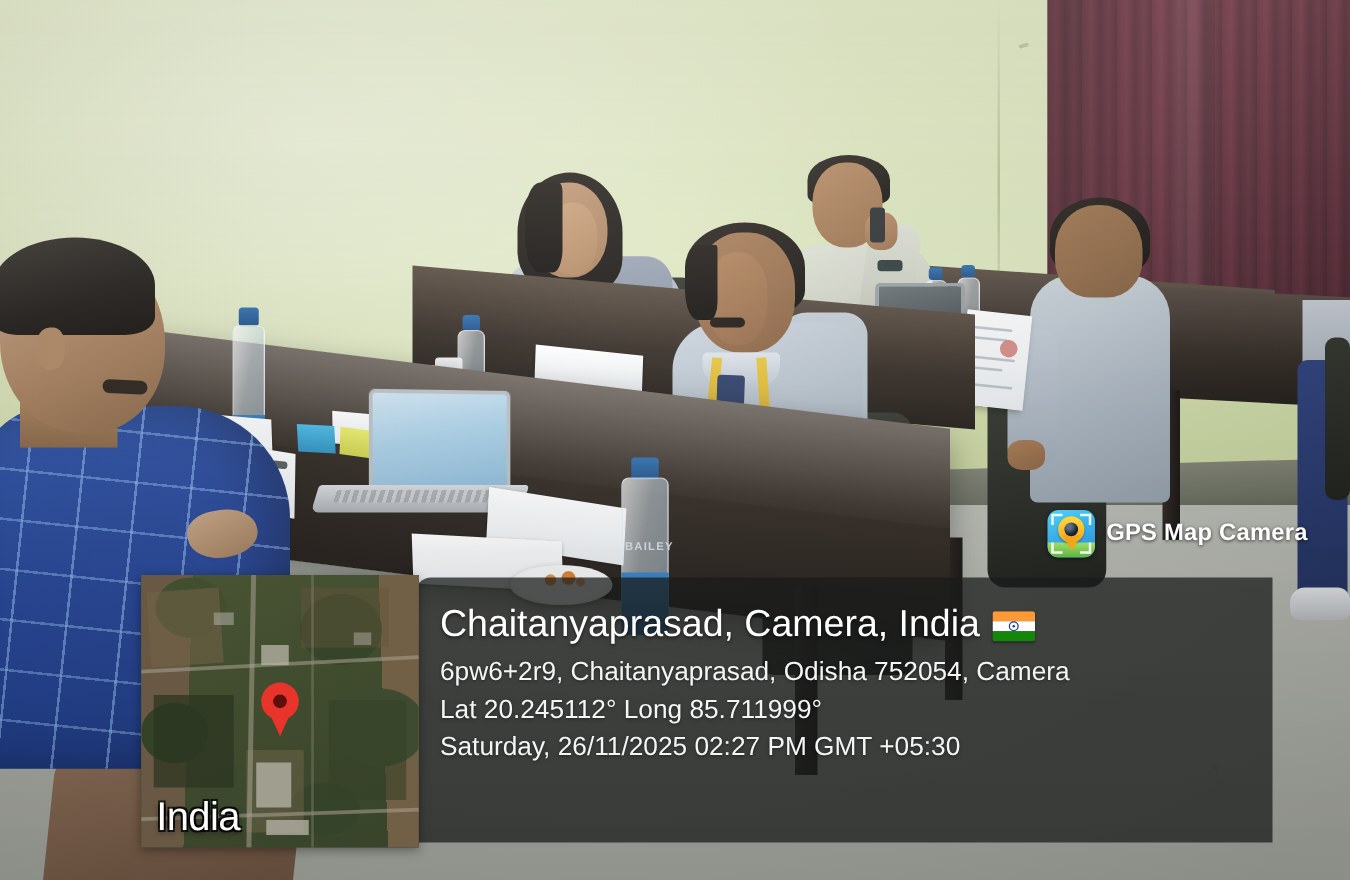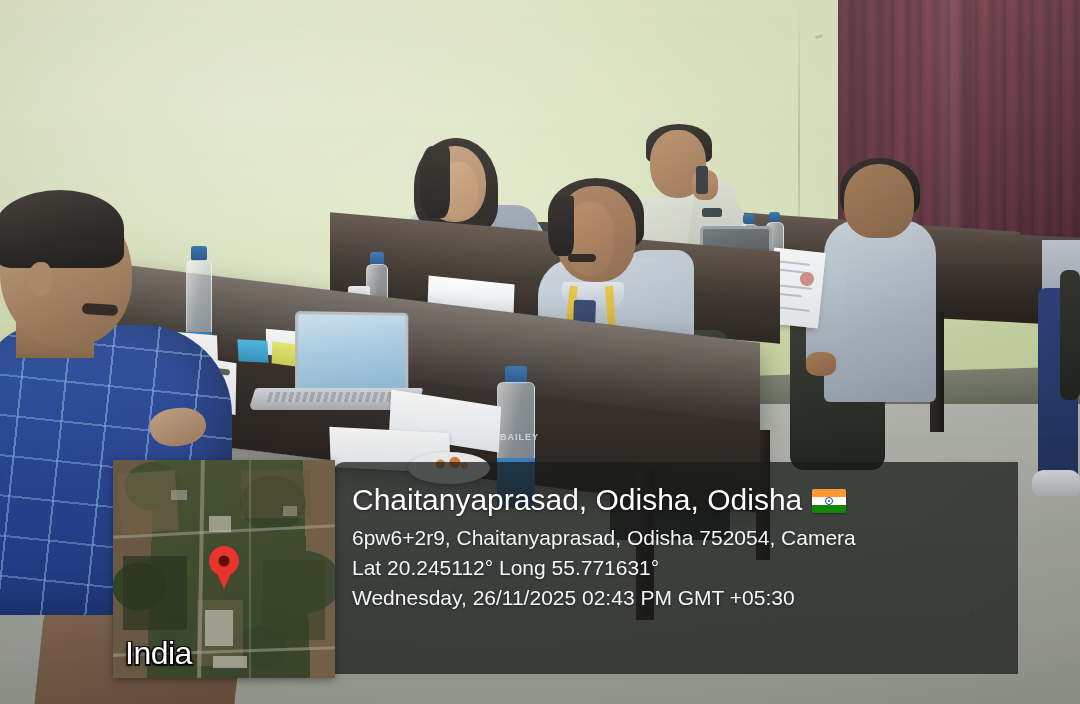--- a/index.html
+++ b/index.html
@@ -880,20 +880,32 @@
   <div class="person m1-neck"></div>
   <div class="person m1-head"></div>
   <div class="person m1-hair"></div>
   <div class="person m1-ear"></div>
   <div class="person m1-mous"></div>
   <div class="person m1-hand"></div>
 
   <div class="photo-grade"></div>
   <div class="photo-haze"></div>
 
+  <div class="gps-brand">
+    <div class="gps-logo">
+      <div class="land"></div>
+      <div class="pin"></div>
+      <div class="lens"></div>
+      <div class="brk tl"></div>
+      <div class="brk tr"></div>
+      <div class="brk bl"></div>
+      <div class="brk br"></div>
+    </div>
+    <div class="gps-brand-text">GPS Map Camera</div>
+  </div>
 
   <div class="gps-map">
     <div class="map-tiles"></div>
     <div class="map-field mf1"></div>
     <div class="map-field mf2"></div>
     <div class="map-field mf3"></div>
     <div class="map-field mf4"></div>
     <div class="map-field mf5"></div>
     <div class="map-road mr1"></div>
     <div class="map-road mr2"></div>
@@ -906,26 +918,26 @@
     <div class="map-build mb5"></div>
     <div class="map-tint"></div>
     <div class="map-pin">
       <div class="dot"></div>
     </div>
     <div class="map-google">India</div>
   </div>
 
   <div class="gps-panel">
     <div class="gps-line1">
-      <span>Chaitanyaprasad, Odisha, Odisha</span>
+      <span>Chaitanyaprasad, Camera, India</span>
       <span class="flag">
         <span class="sA"></span>
         <span class="sB"></span>
         <span class="sC"></span>
         <span class="chakra"></span>
       </span>
     </div>
     <div class="gps-line2">6pw6+2r9, Chaitanyaprasad, Odisha 752054, Camera</div>
-    <div class="gps-line3">Lat 20.245112° Long 55.771631°</div>
-    <div class="gps-line4">Wednesday, 26/11/2025 02:43 PM GMT +05:30</div>
+    <div class="gps-line3">Lat 20.245112° Long 85.711999°</div>
+    <div class="gps-line4">Saturday, 26/11/2025 02:27 PM GMT +05:30</div>
   </div>
 
 </div>
 
 </body></html>

